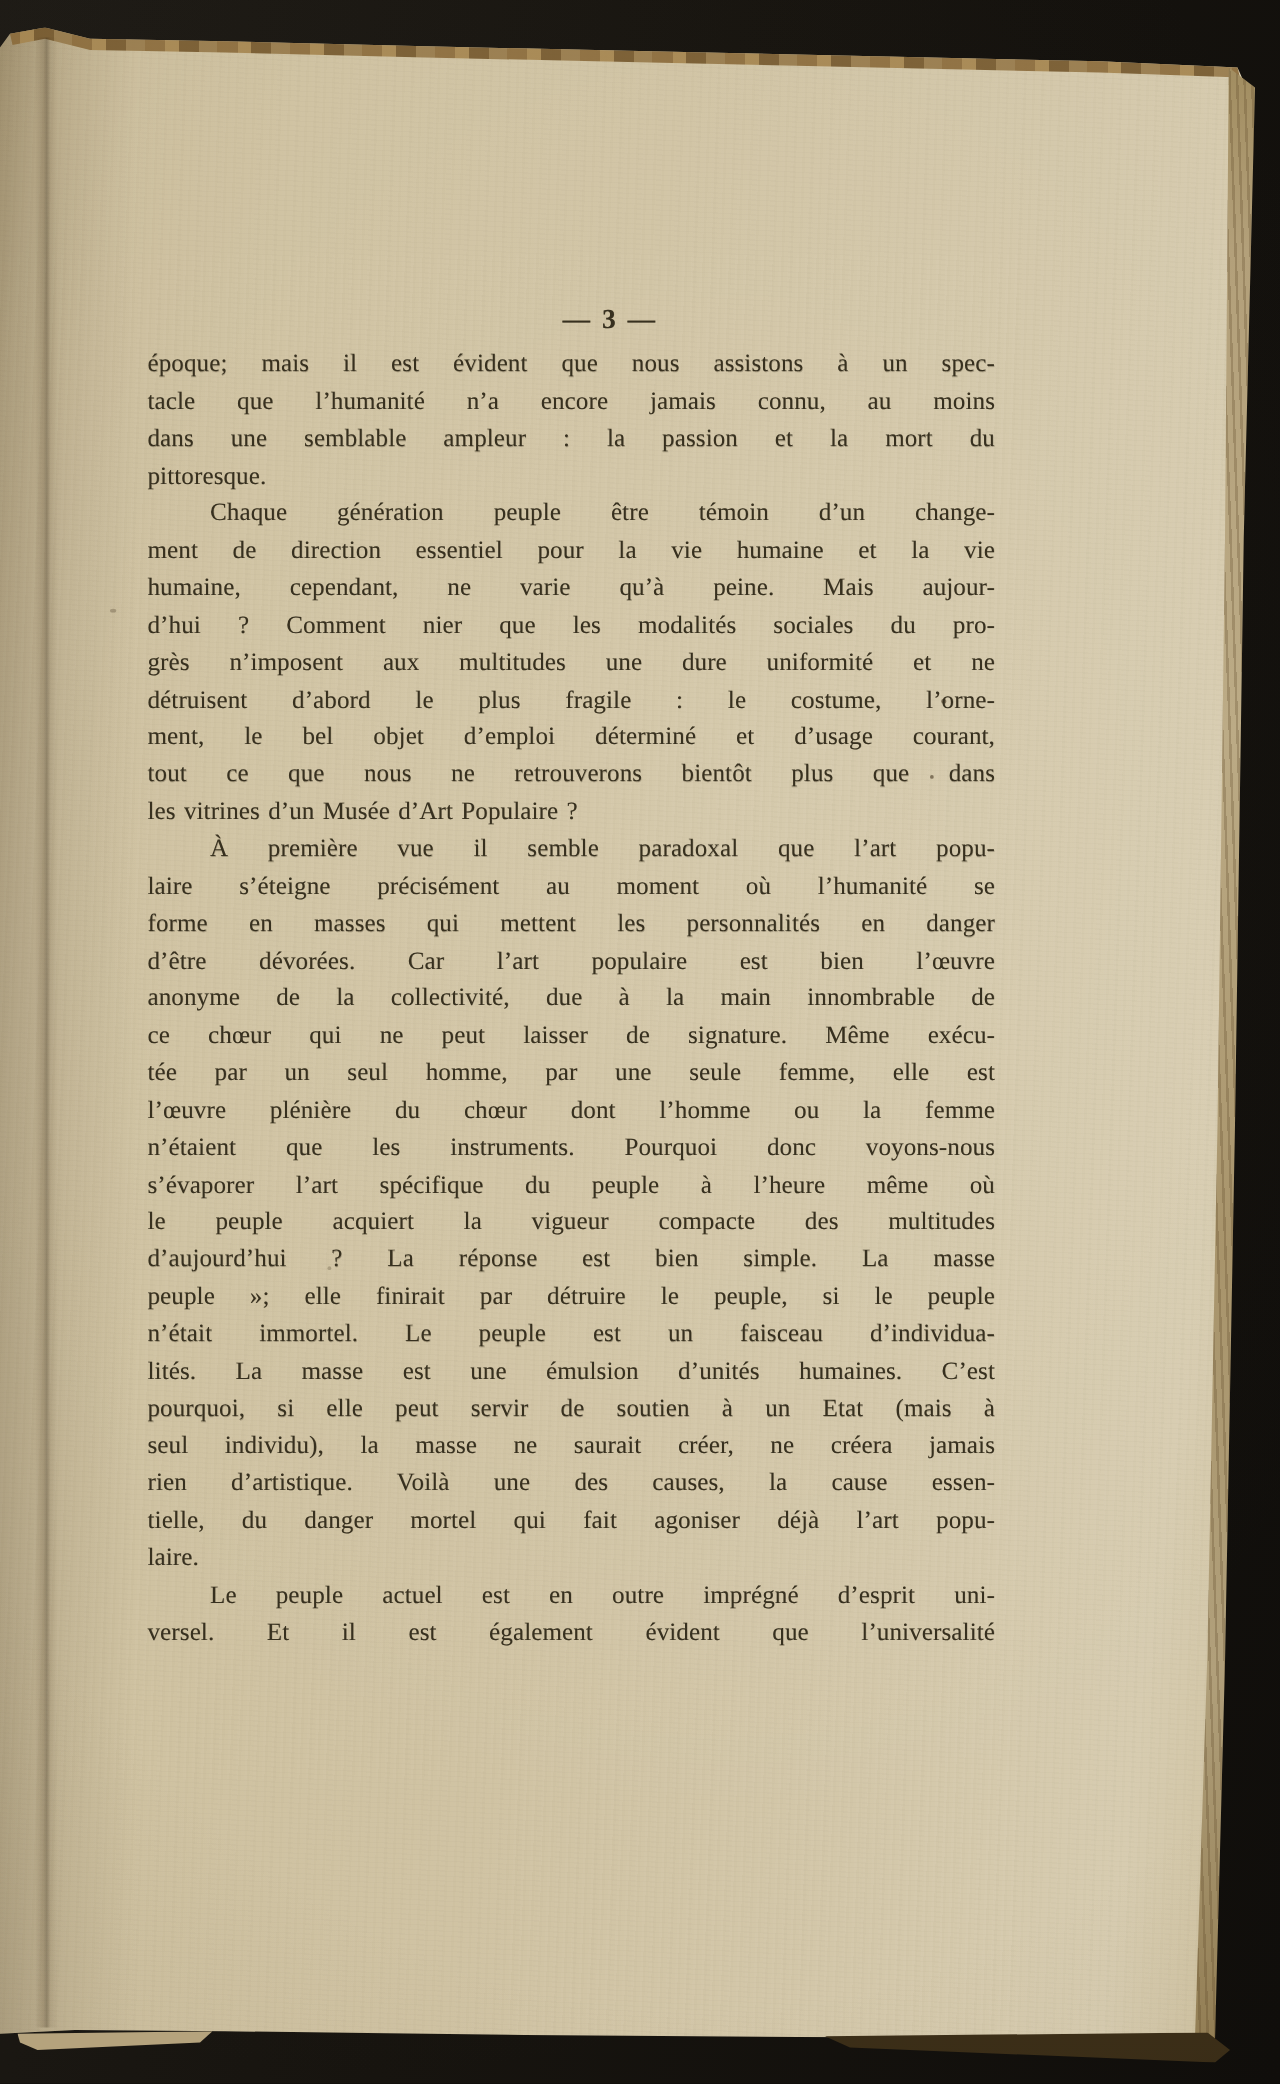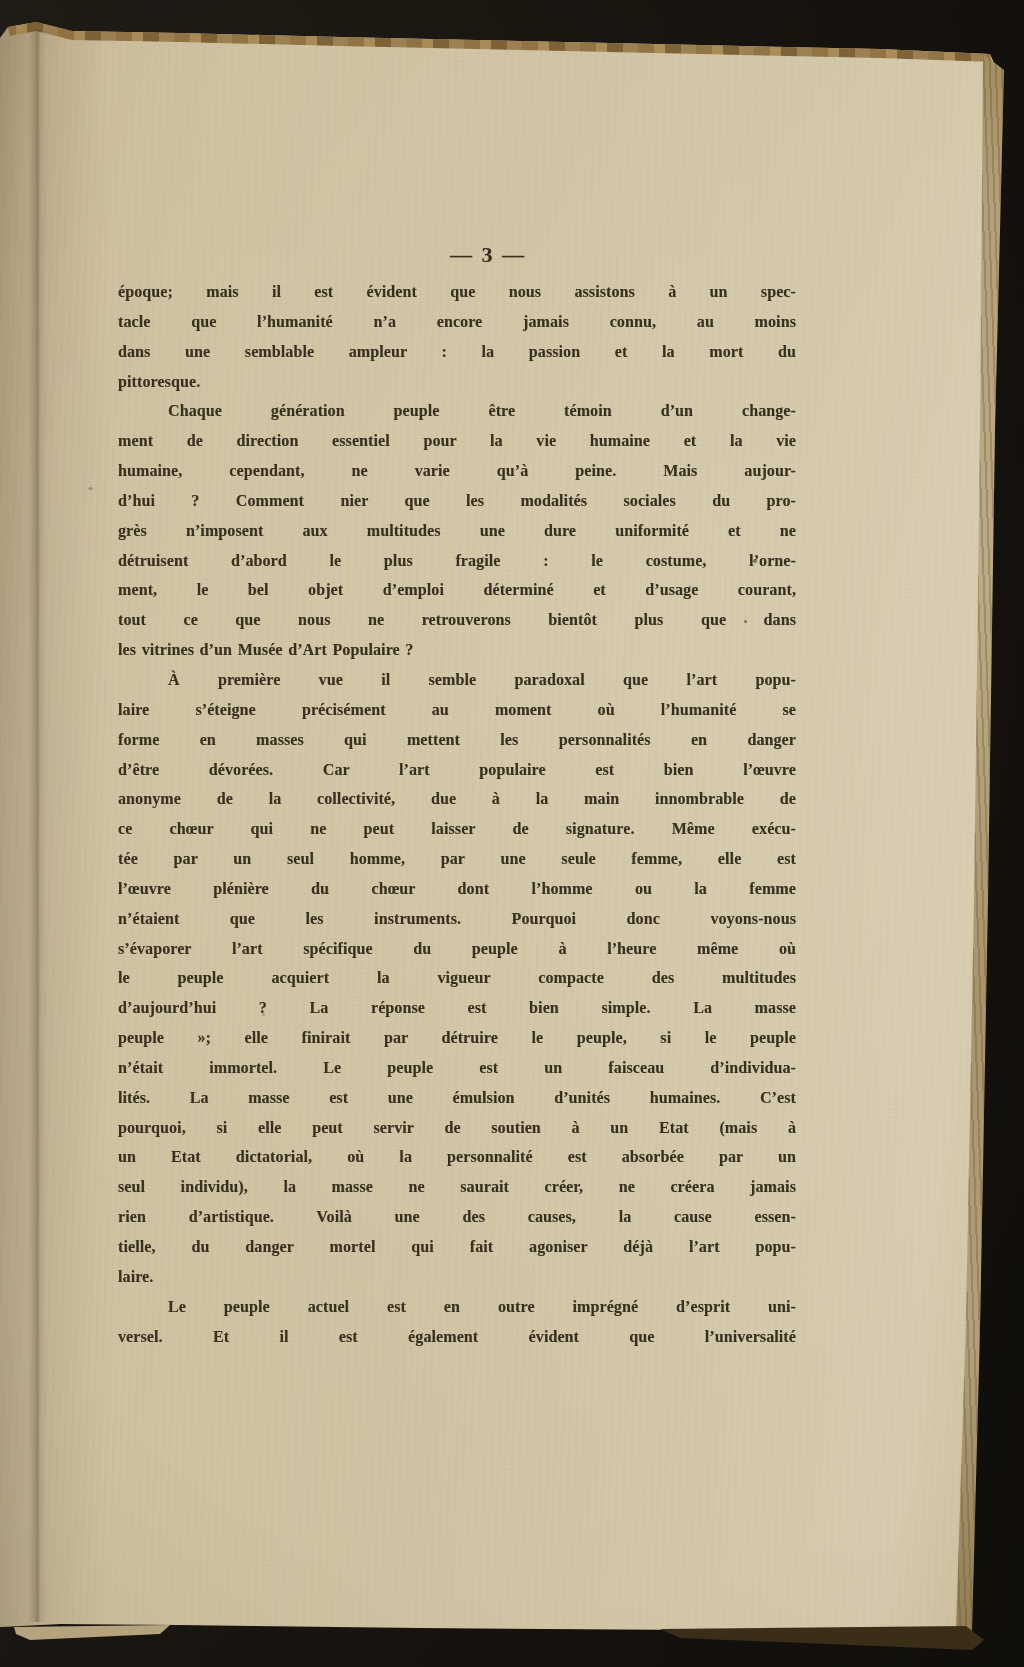--- a/index.html
+++ b/index.html
@@ -95,21 +95,21 @@
   .speck.s4{left:262px;top:1013px;width:3px;height:3px;opacity:.45;}
   
   .page-number{
     position:absolute;left:120px;top:242px;width:680px;
     text-align:center;font-size:22px;font-weight:700;color:var(--ink);
     letter-spacing:2px;transform:translateX(28px);
     text-shadow:.3px .3px 0 rgba(55,45,30,.35);
   }
   .text-block{
     position:absolute;left:118px;top:277px;width:678px;
-    font-size:16px;line-height:29.85px;font-weight:700;color:var(--ink);
+    font-size:20px;line-height:29.85px;font-weight:400;color:var(--ink);
     text-shadow:.3px .3px 0 rgba(55,45,30,.30);
     word-spacing:1.5px;letter-spacing:.1px;
   }
   .line{text-align:justify;text-align-last:justify;white-space:normal;}
   .line.last{text-align-last:left;}
   .line.indent{text-indent:50px;}
 </style>
 </head>
 <body>
 
@@ -155,21 +155,20 @@
         <div class="line">tée par un seul homme, par une seule femme, elle est</div>
         <div class="line">l’œuvre plénière du chœur dont l’homme ou la femme</div>
         <div class="line">n’étaient que les instruments. Pourquoi donc voyons-nous</div>
         <div class="line">s’évaporer l’art spécifique du peuple à l’heure même où</div>
         <div class="line">le peuple acquiert la vigueur compacte des multitudes</div>
         <div class="line">d’aujourd’hui ? La réponse est bien simple. La masse</div>
         <div class="line">peuple »; elle finirait par détruire le peuple, si le peuple</div>
         <div class="line">n’était immortel. Le peuple est un faisceau d’individua-</div>
         <div class="line">lités. La masse est une émulsion d’unités humaines. C’est</div>
         <div class="line">pourquoi, si elle peut servir de soutien à un Etat (mais à</div>
-        <div class="line">un Etat dictatorial, où la personnalité est absorbée par un</div>
         <div class="line">seul individu), la masse ne saurait créer, ne créera jamais</div>
         <div class="line">rien d’artistique. Voilà une des causes, la cause essen-</div>
         <div class="line">tielle, du danger mortel qui fait agoniser déjà l’art popu-</div>
         <div class="line last">laire.</div>
       </div>
       <div>
         <div class="line indent">Le peuple actuel est en outre imprégné d’esprit uni-</div>
         <div class="line">versel. Et il est également évident que l’universalité</div>
       </div>
     </div>

